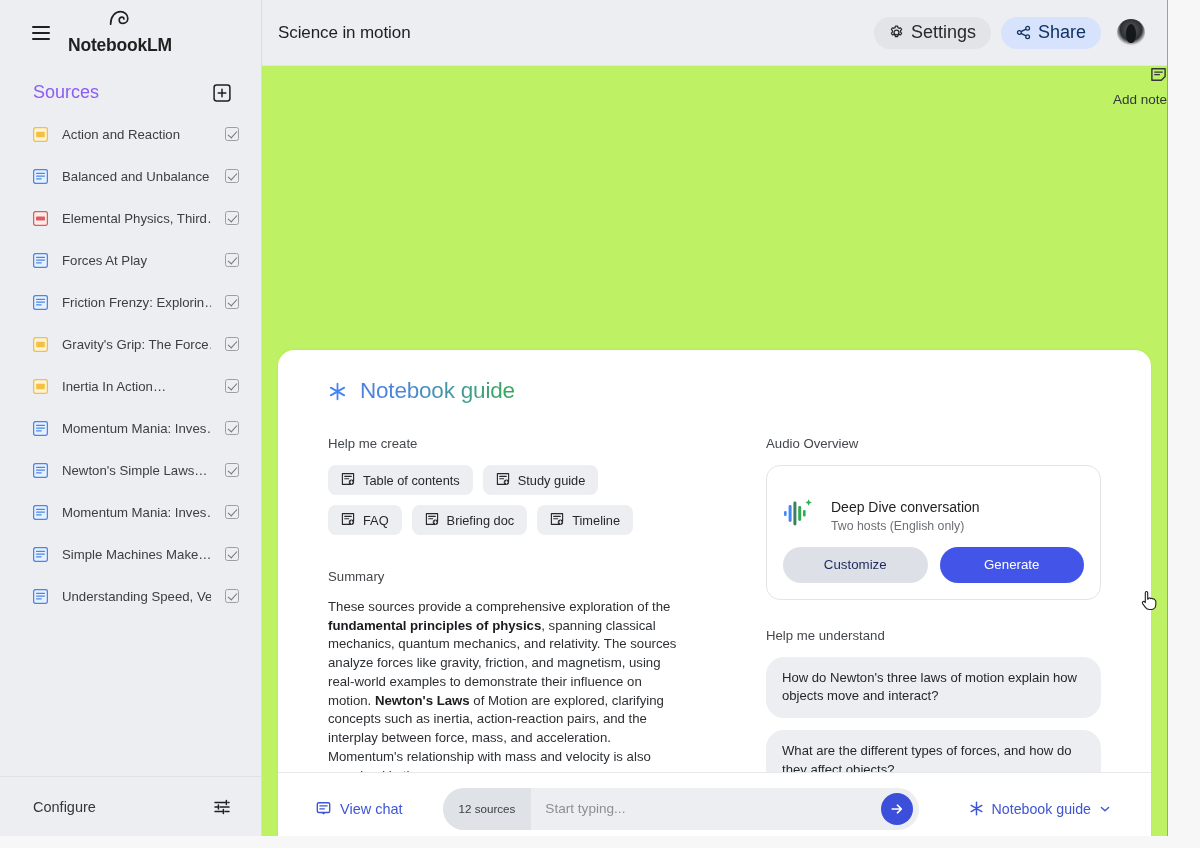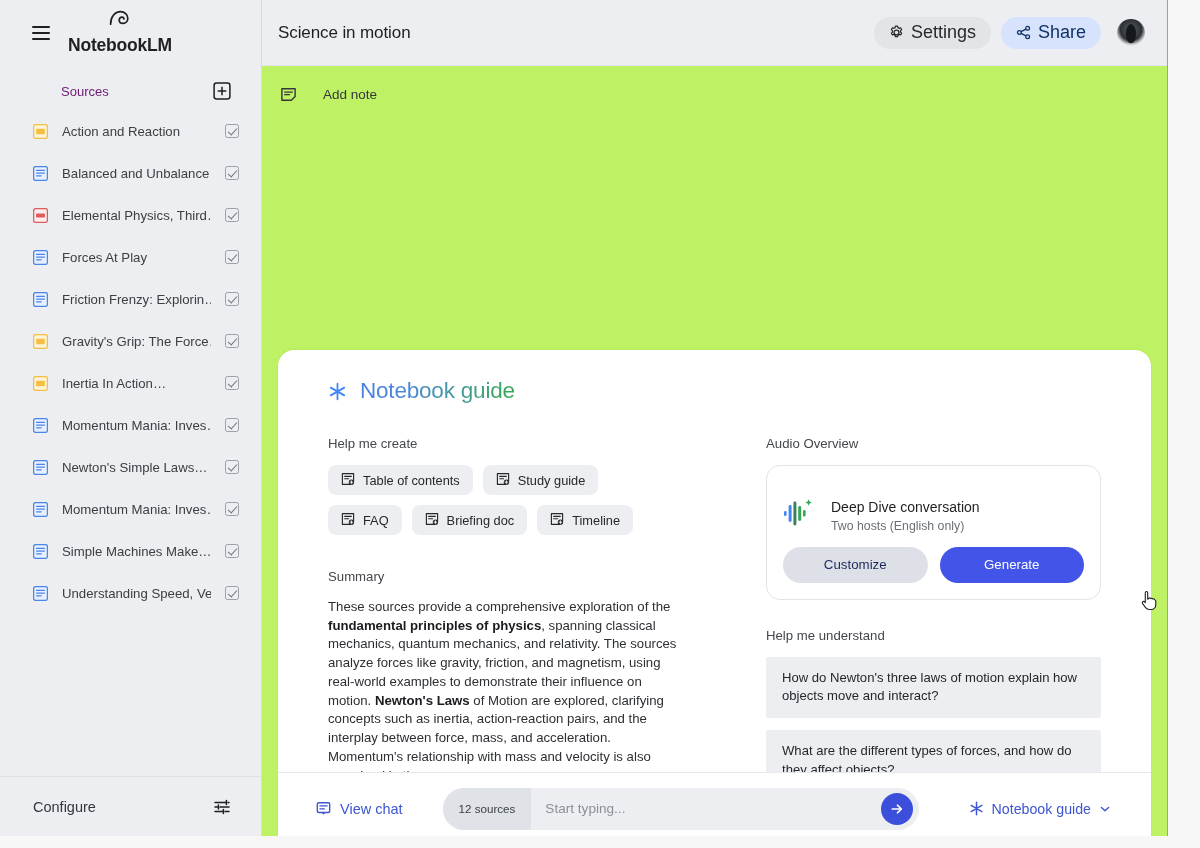--- a/index.html
+++ b/index.html
@@ -31,21 +31,21 @@
   }
   .hamburger { width: 18px; display: flex; flex-direction: column; gap: 4px; cursor: pointer; }
   .hamburger i { display: block; height: 2px; background: #1f1f1f; border-radius: 2px; }
   .brand { display: flex; align-items: center; gap: 9px; flex-direction: column; }
   .brand-name { font-size: 17.5px; font-weight: 600; color: #1f1f1f; letter-spacing: -0.2px; }
 
   .sources-head {
     display: flex; align-items: center; justify-content: space-between;
     padding: 16px 30px 10px 33px;
   }
-  .sources-title { font-size: 13px; color: #701a75; font-weight: 400; margin-left: 28px; }
+  .sources-title { font-size: 18px; color: #8b5cf6; font-weight: 400; }
 
   .src-list { padding: 0 22px 0 33px; }
   .src-item {
     display: flex; align-items: center;
     height: 42px; gap: 14px; cursor: pointer;
   }
   .src-ico { width: 15px; height: 15px; flex: 0 0 15px; position: relative; }
   .src-name {
     flex: 1; font-size: 13.2px; color: #3c4043;
     white-space: nowrap; overflow: hidden; text-overflow: clip;
@@ -90,22 +90,22 @@
     width: 28px; height: 28px; border-radius: 50%;
     background: radial-gradient(circle at 50% 38%, #5b6166 0%, #2c3034 48%, #e9eaec 70%);
     margin-left: 6px; cursor: pointer; overflow: hidden; position: relative;
   }
   .avatar::after{
     content:""; position:absolute; left:9px; top:5px; width:10px; height:19px;
     background:#15181b; border-radius:50% 50% 45% 45%;
   }
 
   .notebar {
-    height: 56px; display: flex; align-items: center;
-    padding-left: 18px; gap: 26px;
+    height: 56px; display: flex; align-items: flex-end;
+    padding-left: 18px; gap: 9px; flex-direction: column;
   }
   .notebar-label { font-size: 13.5px; color: #33373b; }
 
   .canvas { flex: 1; position: relative; overflow: hidden; }
   .dotted-rule {
     position: absolute; left: 262px; top: 231px; width: 620px; height: 1px;
     background-image: repeating-linear-gradient(to right,#d0d3d8 0 2px,transparent 2px 21px);
   }
 
   
@@ -152,21 +152,21 @@
   .btn.generate { background: #4355e8; color: #fff; }
 
   .summary-block { margin-top: 34px; }
   .summary-text {
     font-size: 13.2px; color: #2c2f33; line-height: 1.42; width: 352px;
   }
   .summary-text b { font-weight: 700; color: #1a1c1f; }
 
   .qlist { display: flex; flex-direction: column; gap: 12px; }
   .qcard {
-    background: #eceef1; border-radius: 2px;
+    background: #eceef1; border-radius: 18px;
     padding: 12px 16px; font-size: 13.1px; color: #25282b;
     line-height: 1.42; cursor: pointer;
   }
 
   
   .bottombar {
     height: 72px; border-top: 1px solid #e6e8eb;
     display: flex; align-items: center; padding: 0 40px 0 38px; gap: 18px;
     background: #fff;
   }

